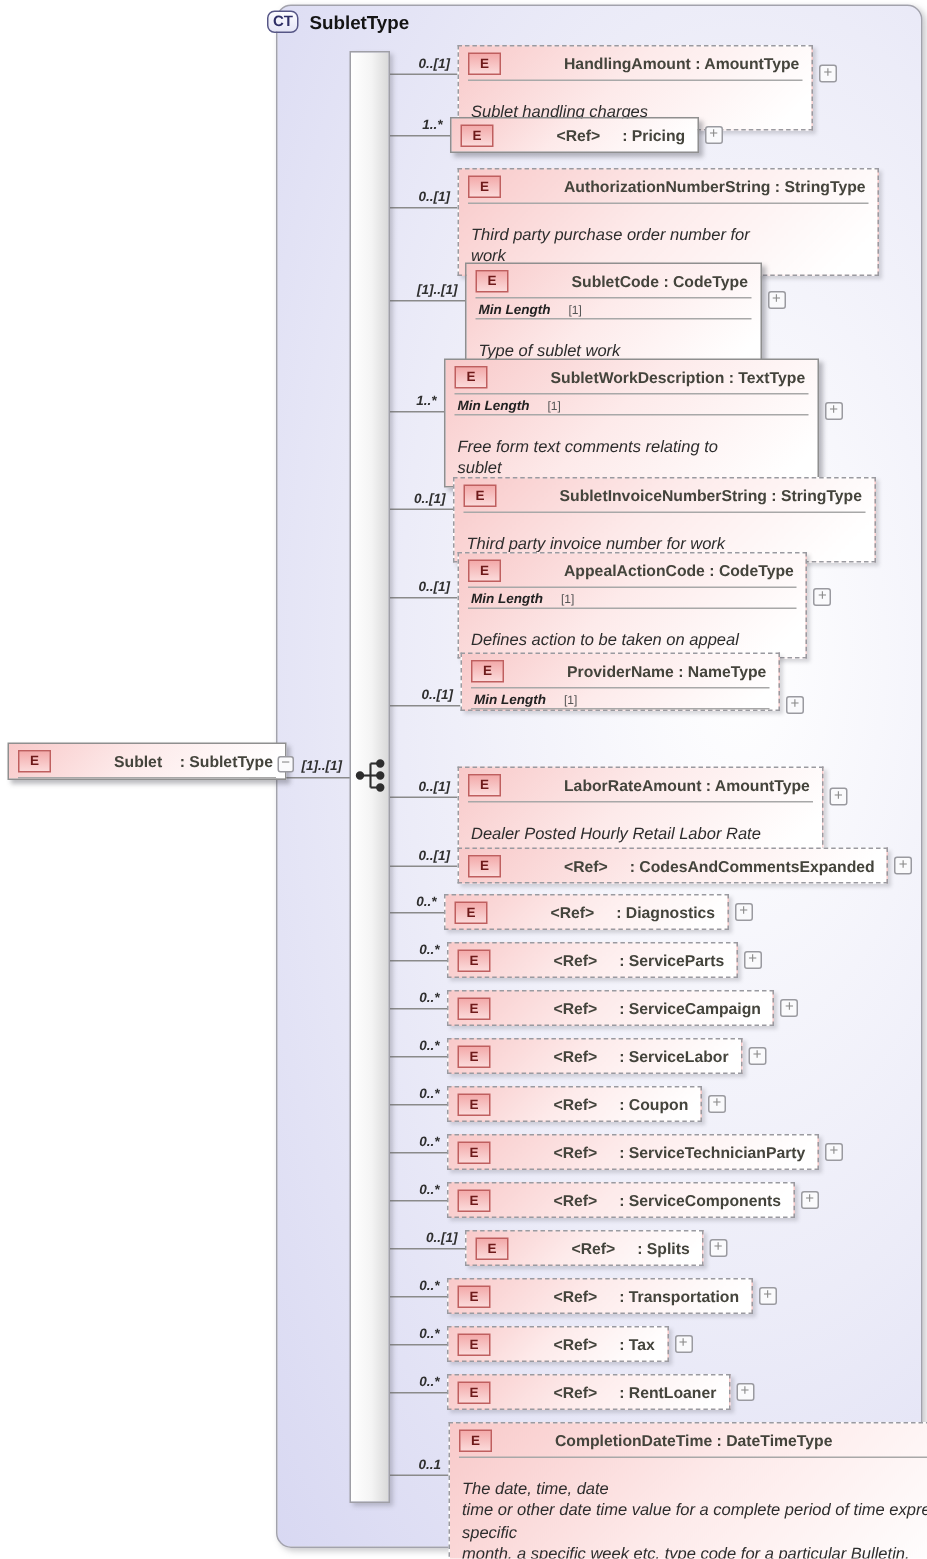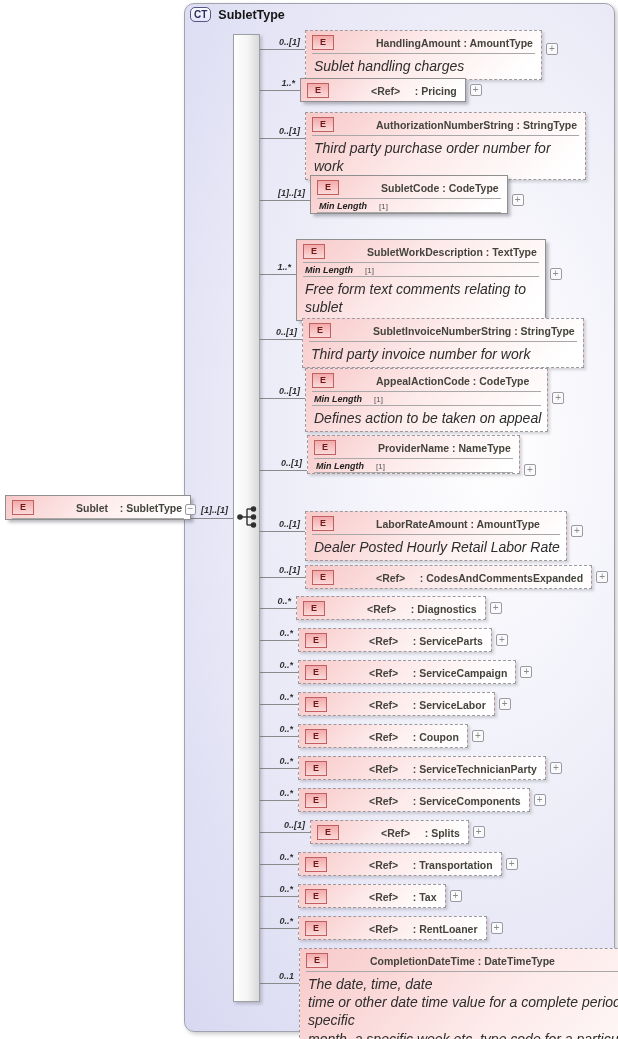--- a/index.html
+++ b/index.html
@@ -8,21 +8,21 @@
     font-family:"Liberation Sans", sans-serif;
   }
   
   .ct-container {
     position:absolute; left:184px; top:3px; width:429px; height:1027px;
     border:1px solid #a2a2ac; border-radius:10px;
     background:radial-gradient(ellipse at 72% 42%, #ffffff 0%, #ececf8 52%, #d8d8f2 100%);
     box-shadow:2px 2px 4px rgba(100,100,110,0.35);
     z-index:1;
   }
-  .ct-header { position:absolute; left:190px; top:7px; display:flex; align-items:center; gap:7px; z-index:6; }
+  .ct-header { position:absolute; left:178px; top:7px; display:flex; align-items:center; gap:7px; z-index:6; }
   .ct-badge {
     border:1.4px solid #565686; border-radius:5px; background:linear-gradient(#fbfbff,#e4e4f6);
     color:#2e2e66; font-weight:bold; font-size:10px; padding:1px 3px 1px 3px; line-height:11px;
   }
   .ct-title { font-weight:bold; font-size:12.5px; color:#141414; }
 
   
   .seq-bar {
     position:absolute; left:233px; top:34px; width:27px; height:968px;
     border:1px solid #9f9fa6; background:linear-gradient(to right,#ffffff 0%,#f4f4f4 55%,#d9d9d9 100%);
@@ -49,22 +49,22 @@
     width:20px; height:13px; flex:0 0 auto;
     background:linear-gradient(#f3aaaa,#fbdada); border:1px solid #bf5f5f;
     color:#6e1a1a; font-weight:bold; font-size:9px; line-height:13px; text-align:center;
   }
   .etitle { font-weight:bold; font-size:10.5px; color:#44443c; white-space:pre;padding-left:36px; }
   .sep { border-top:1px solid #a8a8a8; margin:0 6px; }
   .facet { display:flex; align-items:baseline; gap:12px; padding:2px 8px 1px 8px; }
   .facet-name { font-size:9px; font-style:italic; font-weight:bold; color:#222;text-align:right; }
   .facet-value { font-size:8px; color:#555; }
   .ann {
-    font-size:14px; font-style:italic; color:#2d2d2d; line-height:1.3;
-    padding:3px 6px 4px 8px; white-space:pre-line;
+    font-size:11px; font-style:italic; color:#2d2d2d; line-height:1.3;
+    padding:3px 6px 4px 8px; white-space:pre-line;margin-top:11px;
   }
   .plus {
     box-sizing:border-box; width:12px; height:12px; flex:0 0 auto;
     border:1px solid #9a9aa0; border-radius:2px; background:#fafafc;
     color:#8a8a8a; font-size:10px; line-height:9px; text-align:center; cursor:pointer;
   }
   
   .root-box {
     position:absolute; left:5px; top:495px; min-width:150px; width:max-content; z-index:5;
     box-sizing:border-box; border:1px solid #8f8f8f;
@@ -153,20 +153,21 @@
           <div class="trow">
             <div class="badge-e">E</div>
             <div class="etitle">SubletCode : CodeType</div>
           </div>
           <div class="sep"></div>
           <div class="facet">
             <div class="facet-name">Min Length</div>
             <div class="facet-value">[1]</div>
           </div>
           <div class="sep"></div>
+          <div class="ann">Type of sublet work</div>
         </div>
         <div class="plus" style="margin-top: 19px;">+</div>
       </div>
       <div class="row" style="left: 296px; top: 239px;">
         <div class="ebox solid" style="min-width: 227px;">
           <div class="trow">
             <div class="badge-e">E</div>
             <div class="etitle">SubletWorkDescription : TextType</div>
           </div>
           <div class="sep"></div>

